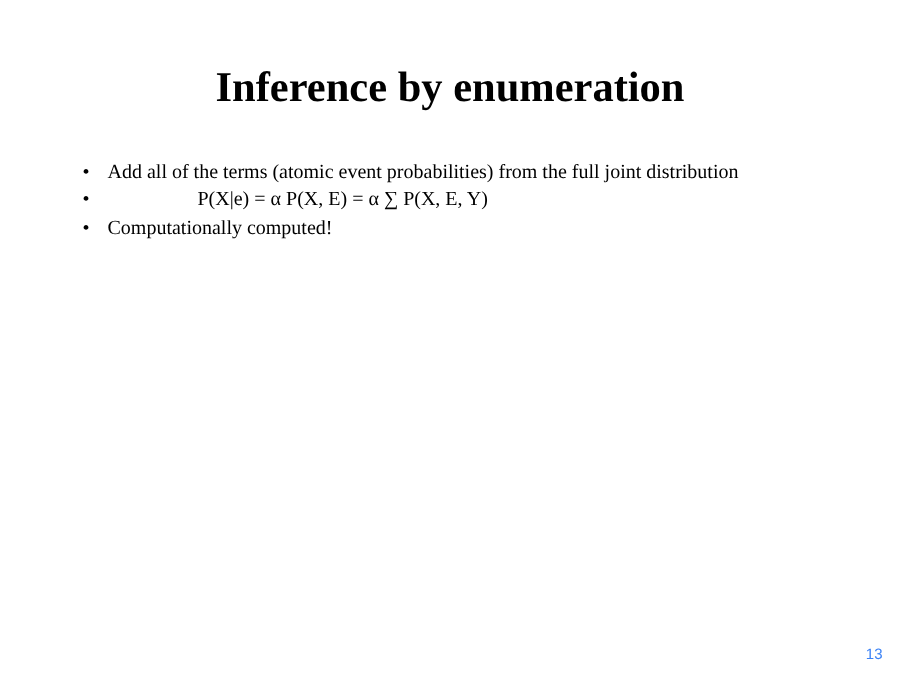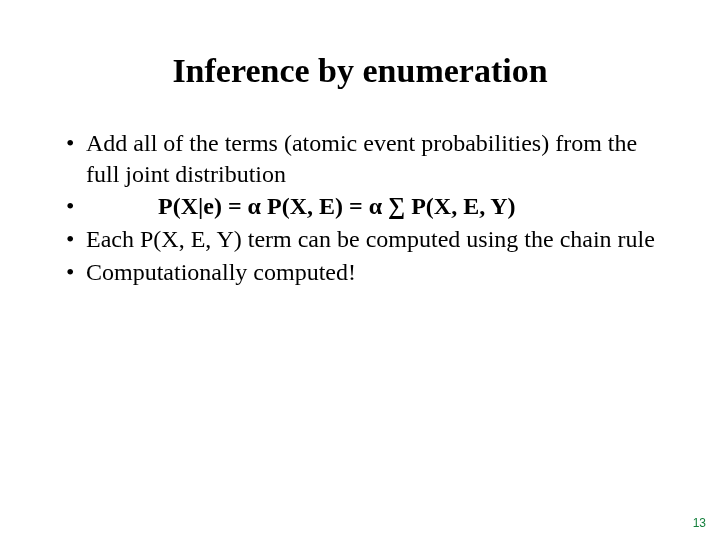--- a/index.html
+++ b/index.html
@@ -21,21 +21,21 @@
   }
   .title {
     text-align: center;
     font-weight: bold;
     font-size: 34px;
     padding-top: 52px;
     padding-bottom: 10px;
   }
   .body {
     padding: 28px 64px 0 64px;
-    font-size: 24px;
+    font-size: 16px;
     line-height: 1.28;
   }
   ul.bullets {
     list-style: none;
     margin: 0;
     padding: 0;
   }
   ul.bullets > li {
     position: relative;
     padding-left: 22px;
@@ -44,49 +44,45 @@
   ul.bullets > li::before {
     content: "•";
     position: absolute;
     left: 2px;
     top: 0;
   }
   .formula {
     display: block;
     padding-left: 72px;
     margin: 1px 0;
-    font-weight: bold;
   }
   .page-number {
     position: absolute;
     right: 14px;
     bottom: 10px;
     font-size: 12px;
     font-family: Arial, sans-serif;
-    color: #15803d;
+    color: #3b82f6;
   }
 </style>
 </head>
 <body>
 
 <div class="slide">
 
   <div class="title">Inference by enumeration</div>
 
   <div class="body">
     <ul class="bullets">
       <li>
         <span>Add all of the terms (atomic event probabilities) from the full joint distribution</span>
       </li>
       <li>
         <span class="formula">P(X|e) = α P(X, E) = α ∑ P(X, E, Y)</span>
       </li>
       <li>
-        <span>Each P(X, E, Y) term can be computed using the chain rule</span>
-      </li>
-      <li>
         <span>Computationally computed!</span>
       </li>
     </ul>
   </div>
 
   <div class="page-number">13</div>
 </div>
 
 </body></html>

